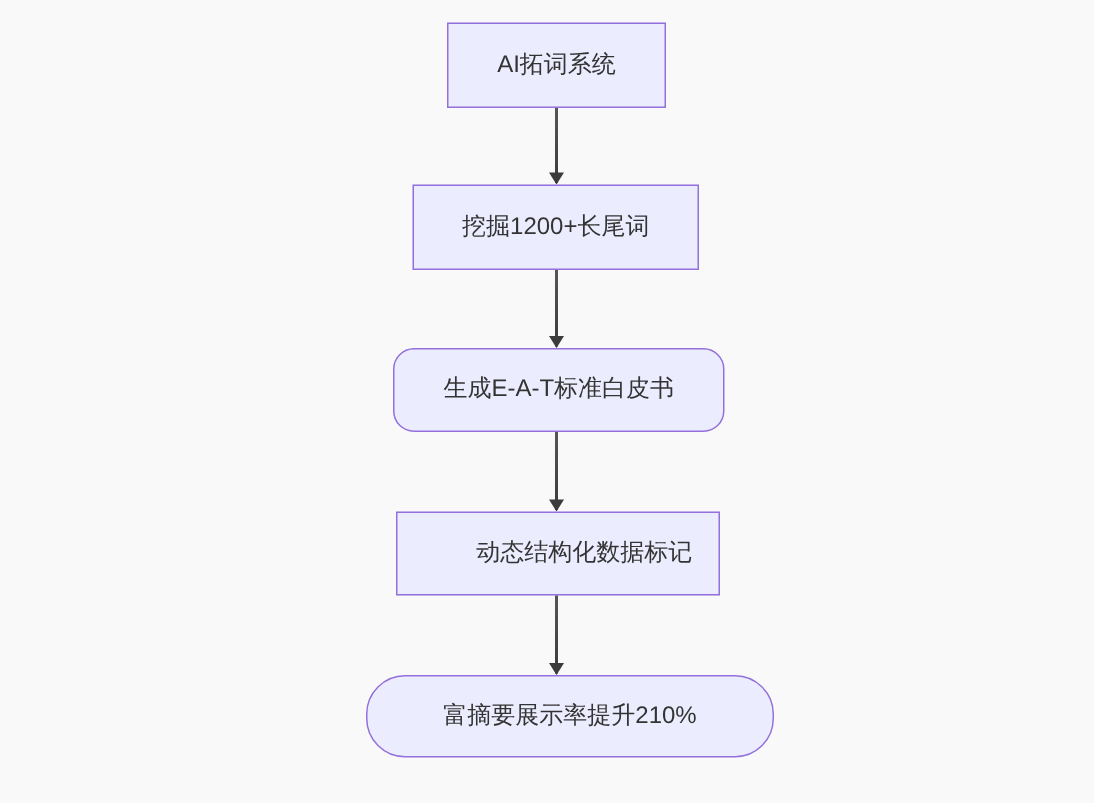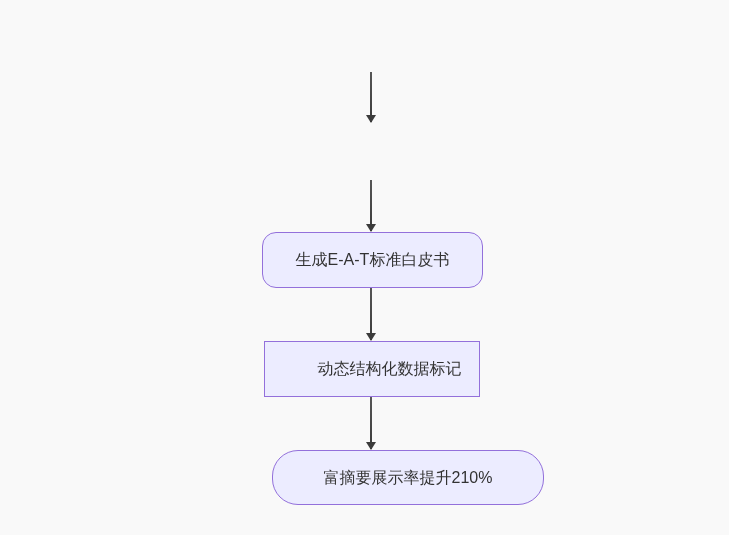--- a/index.html
+++ b/index.html
@@ -33,21 +33,21 @@
     display: flex;
     align-items: center;
     justify-content: center;
     text-align: center;
     white-space: nowrap;
   }
   #n0 { left: 298px; top: 15px;  width: 146px; height: 57px; }
   #n1 { left: 275px; top: 123px; width: 191px; height: 57px; }
   #n2 { left: 262px; top: 232px; width: 221px; height: 56px; border-radius: 14px; }
   #n3 { left: 264px; top: 341px; width: 216px; height: 56px; padding-left: 35px; }
-  #n4 { left: 272px; top: 450px; width: 272px; height: 55px; border-radius: 26px; }
+  #n4 { left: 244px; top: 450px; width: 272px; height: 55px; border-radius: 26px; }
 
   .edge {
     position: absolute;
     width: 2px;
     background: linear-gradient(#565656, var(--edge));
   }
   #e0 { left: 370px; top: 72px;  height: 50px; }
   #e1 { left: 370px; top: 180px; height: 51px; }
   #e2 { left: 370px; top: 288px; height: 52px; }
   #e3 { left: 370px; top: 397px; height: 52px; }
@@ -62,25 +62,27 @@
     border-left: 5px solid transparent;
     border-right: 5px solid transparent;
     border-top: 8px solid var(--edge);
   }
 </style>
 </head>
 <body>
 
 <div class="canvas">
 
+  <div class="node" id="n0">AI拓词系统</div>
 
   <div class="edge" id="e0">
     <div class="edge-arrowhead"></div>
   </div>
 
+  <div class="node" id="n1">挖掘1200+长尾词</div>
 
   <div class="edge" id="e1">
     <div class="edge-arrowhead"></div>
   </div>
 
   <div class="node" id="n2">生成E-A-T标准白皮书</div>
 
   <div class="edge" id="e2">
     <div class="edge-arrowhead"></div>
   </div>

